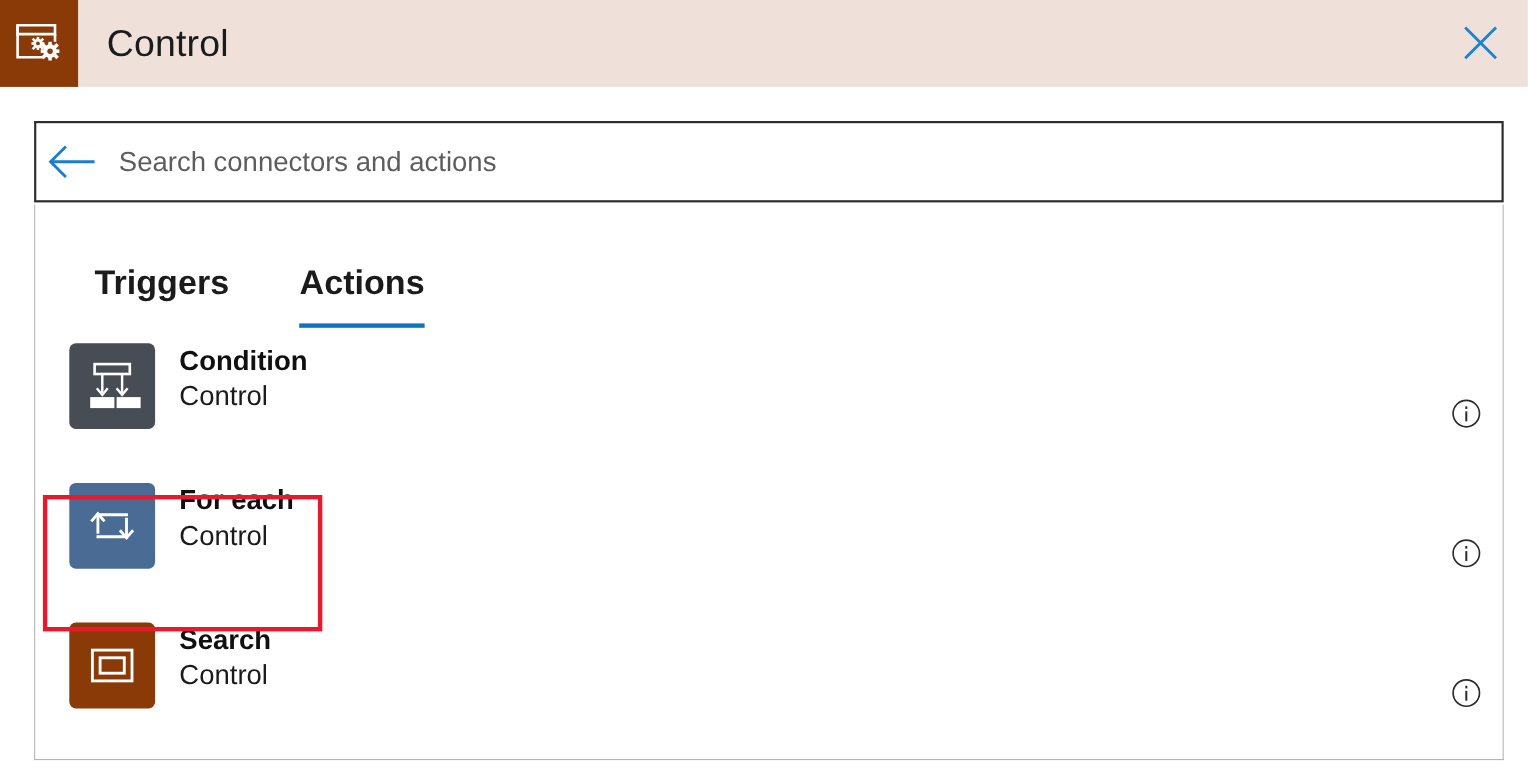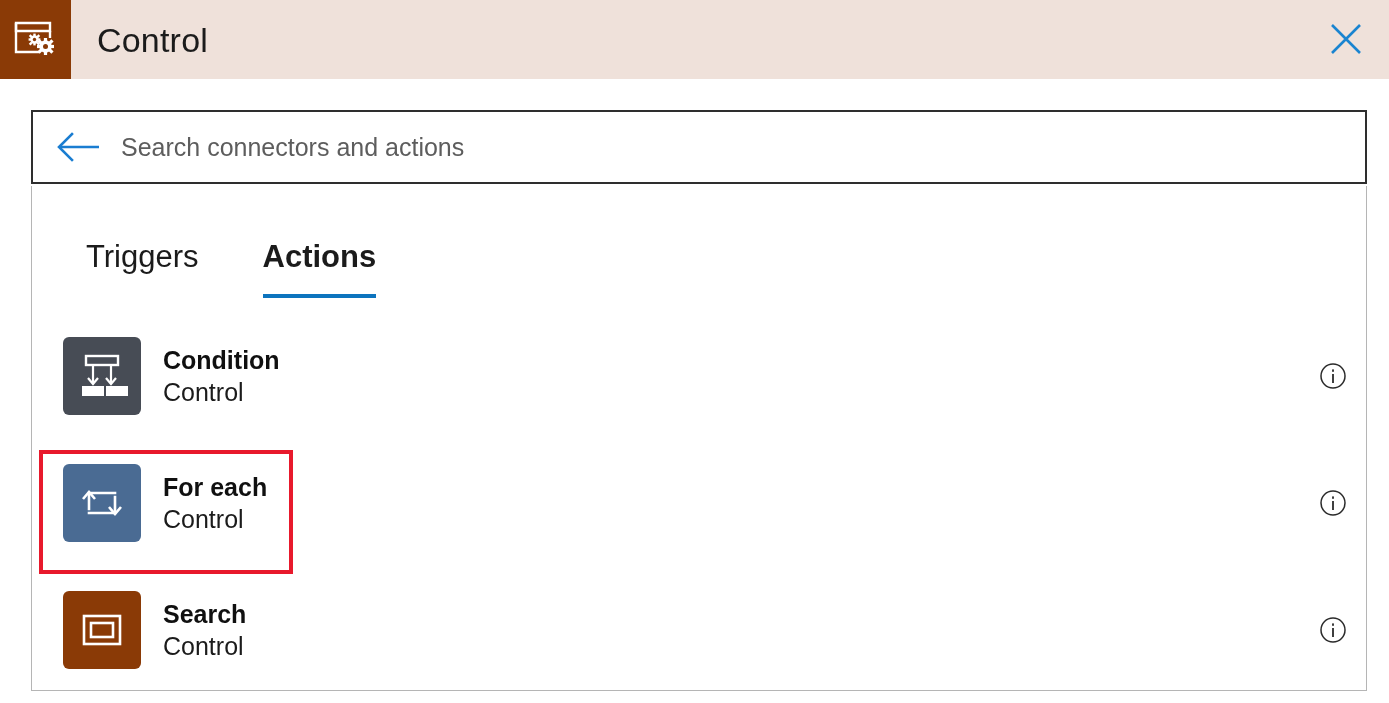--- a/index.html
+++ b/index.html
@@ -60,21 +60,21 @@
     position: absolute;
     left: 31px;
     top: 110px;
     width: 1336px;
     height: 74px;
     box-sizing: border-box;
     border: 2px solid #2e2e2e;
     background: #ffffff;
     display: flex;
     align-items: center;
-    padding-left: 22px;
+    padding-left: 9px;
   }
   .back-arrow {
     flex: 0 0 auto;
     width: 46px;
     height: 32px;
     display: flex;
     align-items: center;
     justify-content: center;
     cursor: pointer;
   }
@@ -116,21 +116,21 @@
     left: 54px;
     top: 33px;
     display: flex;
     align-items: flex-end;
   }
   .tab {
     position: relative;
     padding: 0 0 26px 0;
     margin-right: 64px;
     font-size: 31px;
-    font-weight: 400;
+    font-weight: 700;
     color: #1b1b1b;
     cursor: pointer;
     line-height: 1;
     white-space: nowrap;
   }
   .tab.active {
     font-weight: 700;
     margin-top: 22px;
   }
   .tab-underline {
@@ -146,21 +146,21 @@
   .rows {
     position: absolute;
     left: 0;
     top: 126px;
     right: 0;
   }
   .action-row {
     position: relative;
     height: 127px;
     display: flex;
-    align-items: center;
+    align-items: flex-start;
     padding-left: 31px;
     cursor: pointer;
   }
   .tile {
     width: 78px;
     height: 78px;
     border-radius: 6px;
     flex: 0 0 auto;
     display: flex;
     align-items: center;

